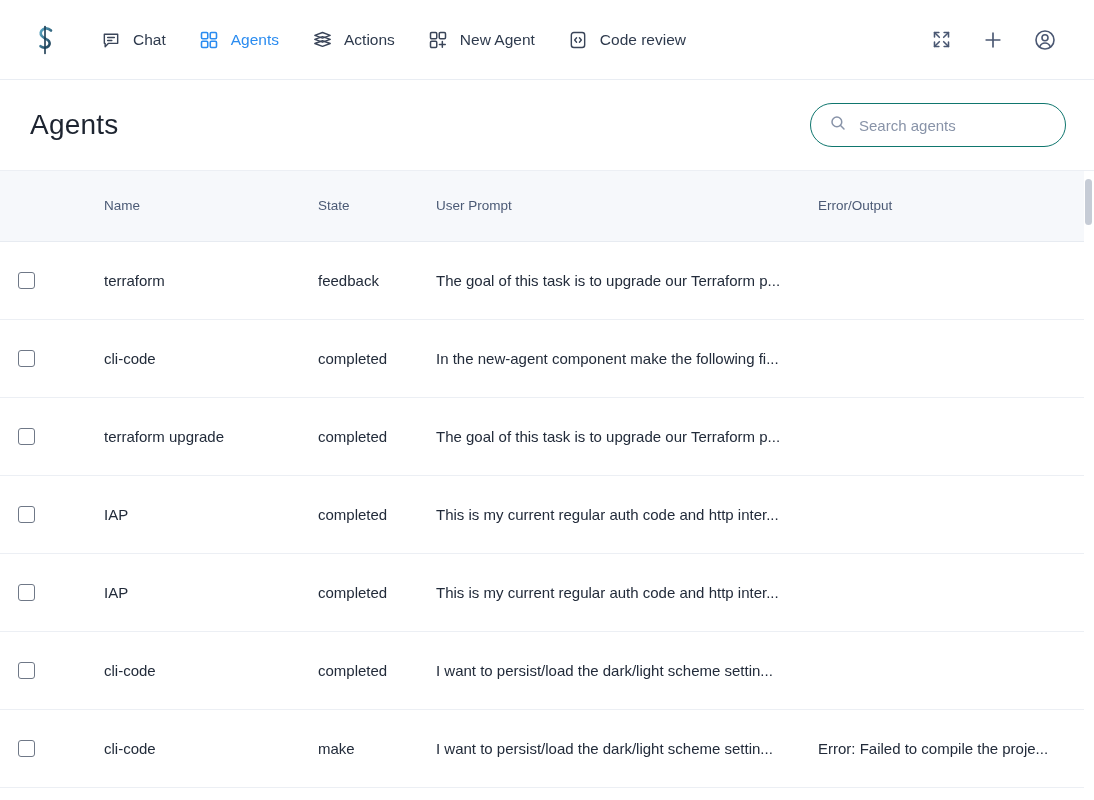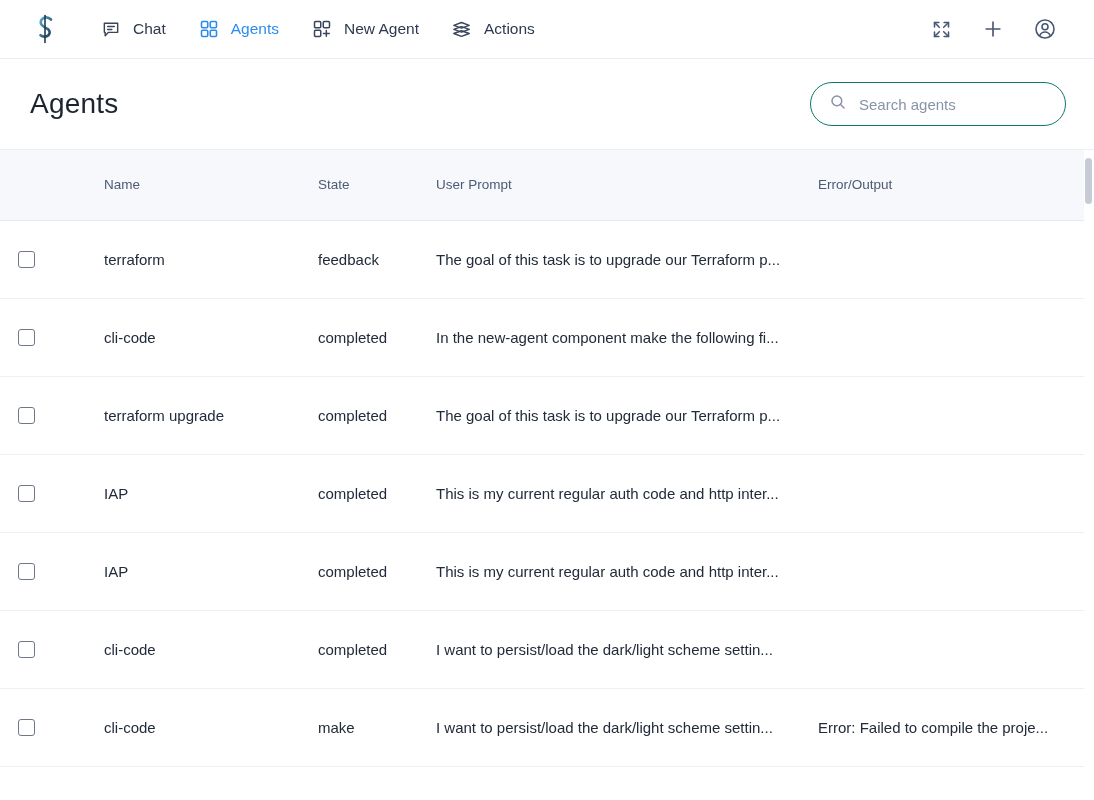--- a/index.html
+++ b/index.html
@@ -7,21 +7,21 @@
     width: 1094px;
     height: 800px;
     background: #ffffff;
     font-family: "Liberation Sans", sans-serif;
     color: #1f2733;
     overflow: hidden;
   }
 
   
   .topnav {
-    height: 59px;
+    height: 80px;
     border-bottom: 1px solid #e9edf3;
     display: flex;
     align-items: center;
     padding: 0 24px 0 28px;
     background: #ffffff;
   }
   .logo {
     width: 34px; height: 40px;
     display: flex; align-items: center; justify-content: center;
     margin-right: 22px;
@@ -197,41 +197,50 @@
           <rect x="13.5" y="3" width="7.5" height="7.5" rx="1.4"></rect>
           <rect x="3" y="13.5" width="7.5" height="7.5" rx="1.4"></rect>
           <rect x="13.5" y="13.5" width="7.5" height="7.5" rx="1.4"></rect>
         </svg>
       </span>
       <span class="nav-label">Agents</span>
     </div>
 
     <div class="nav-item">
       <span class="nav-icon">
+        <svg width="21" height="21" viewBox="0 0 24 24" fill="none" stroke="#3a4559" stroke-width="1.6" stroke-linejoin="round">
+          <path d="M3.2 7.2 12 4l8.8 3.2L12 10.4z"></path>
+          <path d="M3.2 11.9 12 8.7l8.8 3.2L12 15.1z"></path>
+          <path d="M3.2 16.6 12 13.4l8.8 3.2L12 19.8z"></path>
+        </svg>
+      </span>
+      <span class="nav-label">Actions</span>
+    </div>
+
+    <div class="nav-item">
+      <span class="nav-icon">
         <svg width="20" height="20" viewBox="0 0 24 24" fill="none" stroke="#3a4559" stroke-width="1.8">
           <rect x="3" y="3" width="7.5" height="7.5" rx="1.4"></rect>
           <rect x="13.5" y="3" width="7.5" height="7.5" rx="1.4"></rect>
           <rect x="3" y="13.5" width="7.5" height="7.5" rx="1.4"></rect>
           <path d="M17.2 13.8v7M13.7 17.3h7" stroke-linecap="round"></path>
         </svg>
       </span>
       <span class="nav-label">New Agent</span>
     </div>
 
     <div class="nav-item">
       <span class="nav-icon">
-        <svg width="21" height="21" viewBox="0 0 24 24" fill="none" stroke="#3a4559" stroke-width="1.6" stroke-linejoin="round">
-          <path d="M3.2 7.2 12 4l8.8 3.2L12 10.4z"></path>
-          <path d="M3.2 11.9 12 8.7l8.8 3.2L12 15.1z"></path>
-          <path d="M3.2 16.6 12 13.4l8.8 3.2L12 19.8z"></path>
-        </svg>
-      </span>
-      <span class="nav-label">Actions</span>
-    </div>
-
+        <svg width="20" height="20" viewBox="0 0 24 24" fill="none" stroke="#3a4559" stroke-width="1.7" stroke-linecap="round" stroke-linejoin="round">
+          <rect x="4" y="3" width="16" height="18" rx="3"></rect>
+          <path d="M10.3 9.3 8 12l2.3 2.7M13.7 9.3 16 12l-2.3 2.7"></path>
+        </svg>
+      </span>
+      <span class="nav-label">Code review</span>
+    </div>
   </div>
 
   <div class="nav-right">
     <span class="icon-btn">
       <svg width="21" height="21" viewBox="0 0 24 24" fill="none" stroke="#4a5772" stroke-width="1.8" stroke-linecap="round" stroke-linejoin="round">
         <path d="M9 4H4v5M15 4h5v5M9 20H4v-5M15 20h5v-5"></path>
         <path d="M4 4l5.5 5.5M20 4l-5.5 5.5M4 20l5.5-5.5M20 20l-5.5-5.5"></path>
       </svg>
     </span>
     <span class="icon-btn">

